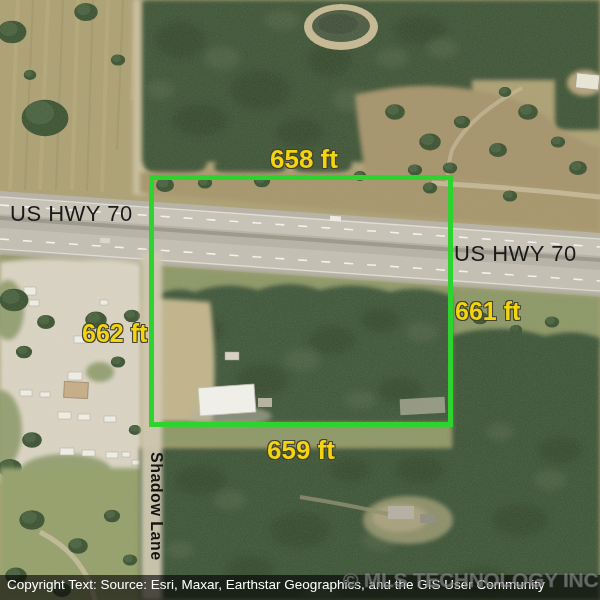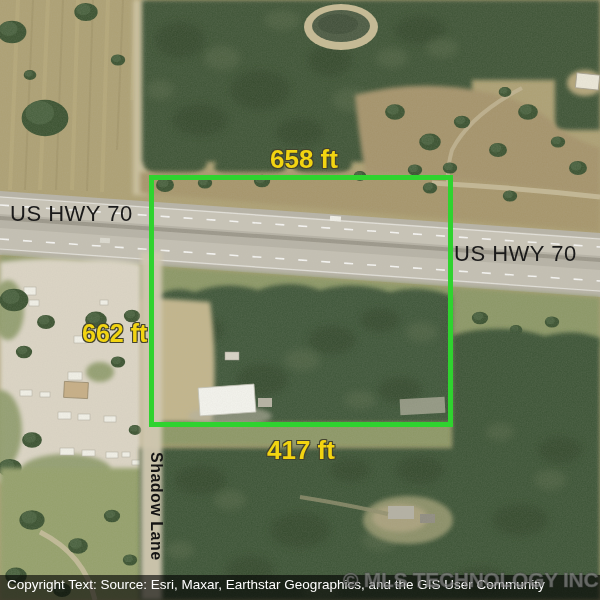--- a/index.html
+++ b/index.html
@@ -272,21 +272,22 @@
   </g>
 
   <rect x="141" y="252" width="21" height="348" fill="#d2c9b1" opacity=".95" filter="url(#b2)"></rect>
 
   <rect width="600" height="600" filter="url(#noise)"></rect>
 
   <rect x="151.5" y="177.5" width="299" height="247" fill="none" style="stroke:var(--boundary-green)" stroke-width="5"></rect>
 </svg>
 
   <div class="overlay dim top">658 ft</div>
-  <div class="overlay dim bottom">417 ft</div>
+  <div class="overlay dim right">661 ft</div>
+  <div class="overlay dim bottom">659 ft</div>
   <div class="overlay dim left">662 ft</div>
 
   <div class="overlay roadlbl west">US HWY 70</div>
   <div class="overlay roadlbl east">US HWY 70</div>
 
   <div class="overlay street">Shadow Lane</div>
 
   <div class="overlay watermark">© MLS TECHNOLOGY INC 2025</div>
 
   <div class="attribution-bar">

